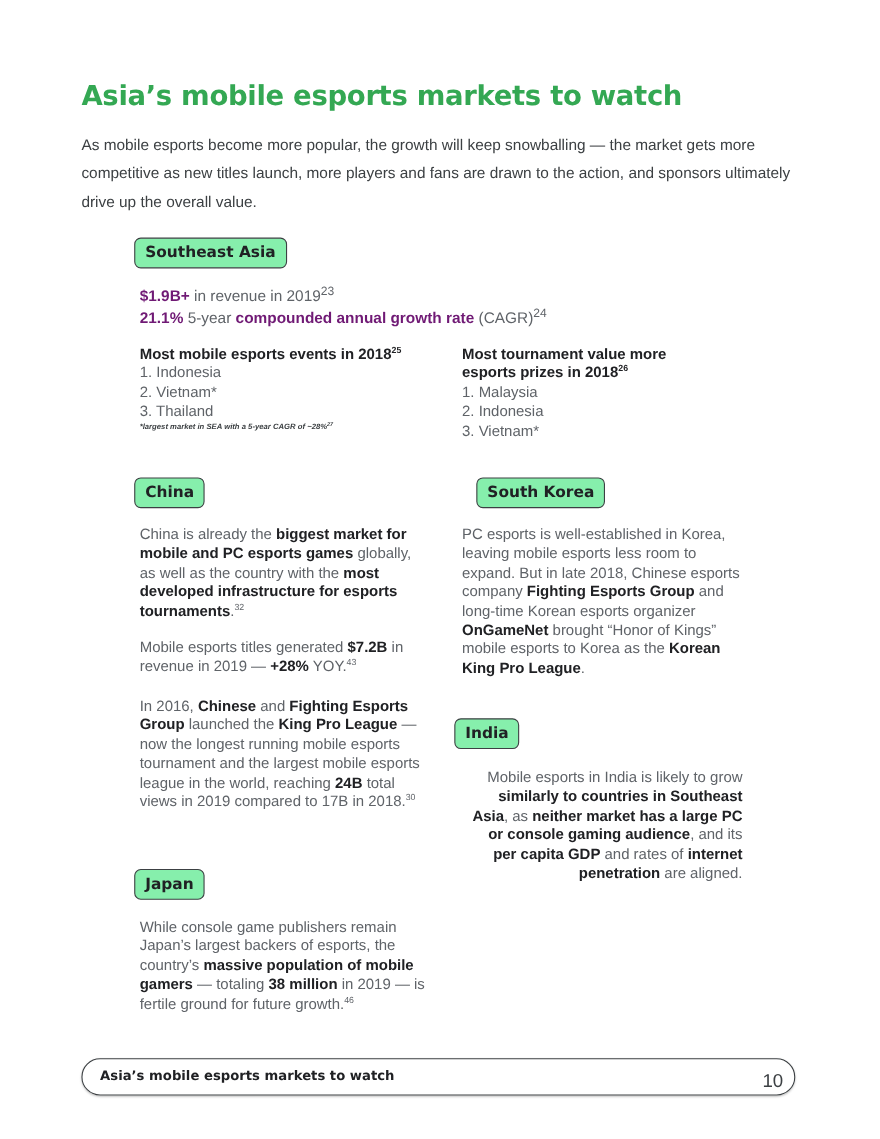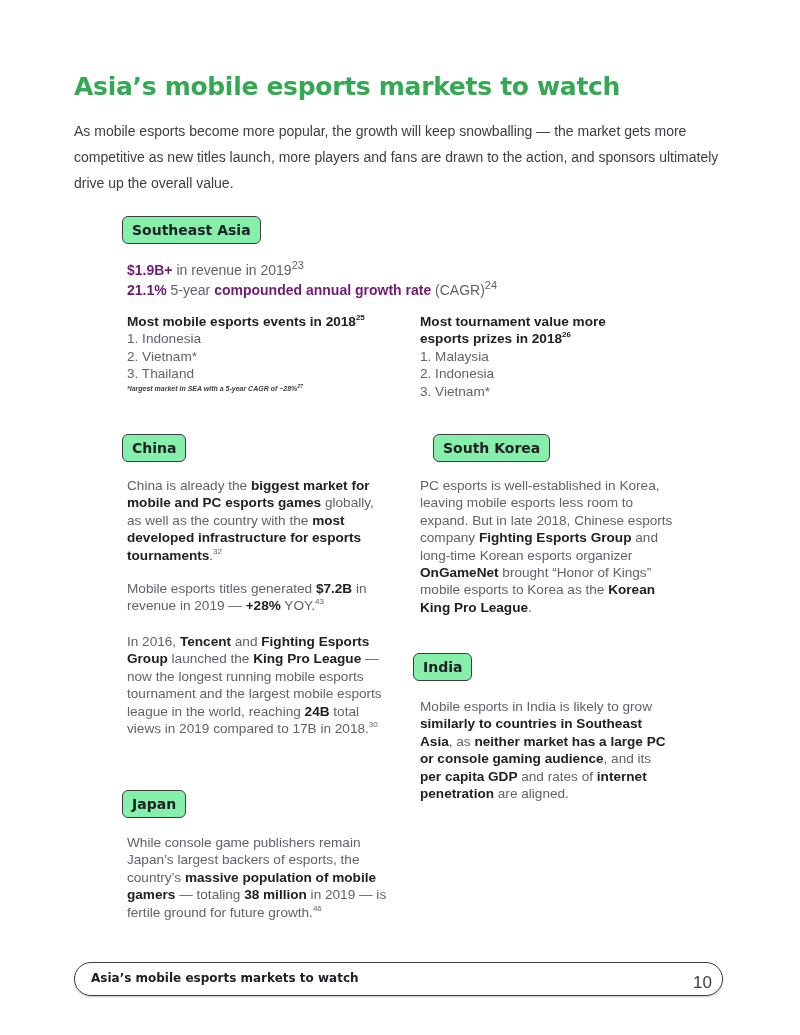--- a/index.html
+++ b/index.html
@@ -74,30 +74,30 @@
 </div>
 
 <div class="tag" style="left:122px; top:434px;">China</div>
 <div class="txt" style="left:127px; top:477px; width:258px;">
   <span>China is already the </span><b>biggest market for mobile and PC esports games</b><span> globally, as well as the country with the </span><b>most developed infrastructure for esports tournaments</b><span>.</span><sup>32</sup>
 </div>
 <div class="txt" style="left:127px; top:580px; width:258px;">
   <span>Mobile esports titles generated </span><b>$7.2B</b><span> in revenue in 2019 — </span><b>+28%</b><span> YOY.</span><sup>43</sup>
 </div>
 <div class="txt" style="left:127px; top:633px; width:258px;">
-  <span>In 2016, </span><b>Tencent</b><span> and </span><b>Fighting Esports Group</b><span> launched the </span><b>King Pro League</b><span> — now the longest running mobile esports tournament and the largest mobile esports league in the world, reaching </span><b>24B</b><span> total views  in 2019 compared to 17B in 2018.</span><sup>30</sup>
+  <span>In 2016, </span><b>Chinese</b><span> and </span><b>Fighting Esports Group</b><span> launched the </span><b>King Pro League</b><span> — now the longest running mobile esports tournament and the largest mobile esports league in the world, reaching </span><b>24B</b><span> total views  in 2019 compared to 17B in 2018.</span><sup>30</sup>
 </div>
 
 <div class="tag" style="left:413px; top:434px;margin-left:20px;">South Korea</div>
 <div class="txt" style="left:420px; top:477px; width:255px;">
   <span>PC esports is well-established in Korea, leaving mobile esports less room to expand. But in late 2018, Chinese esports company </span><b>Fighting Esports Group</b><span> and long-time Korean esports organizer </span><b>OnGameNet</b><span> brought “Honor of Kings” mobile esports to Korea as the </span><b>Korean King Pro League</b><span>.</span>
 </div>
 
 <div class="tag" style="left:413px; top:653px;">India</div>
-<div class="txt" style="left:420px; top:698px; width:255px;">
+<div class="txt" style="left:420px; top:698px; width:255px;text-align:right;">
   <span>Mobile esports in India is likely to grow </span><b>similarly to countries in Southeast Asia</b><span>, as </span><b>neither market has a large PC or console gaming audience</b><span>, and its </span><b>per capita GDP</b><span> and rates of </span><b>internet penetration</b><span> are aligned.</span>
 </div>
 
 <div class="tag" style="left:122px; top:790px;">Japan</div>
 <div class="txt" style="left:127px; top:834px; width:262px;">
   <span>While console game publishers remain Japan’s largest backers of esports, the country’s </span><b>massive population of mobile gamers</b><span> — totaling </span><b>38 million</b><span> in 2019 — is fertile ground for future growth.</span><sup>46</sup>
 </div>
 
 <div class="footer">
   <span class="footer-title">Asia’s mobile esports markets to watch</span>

